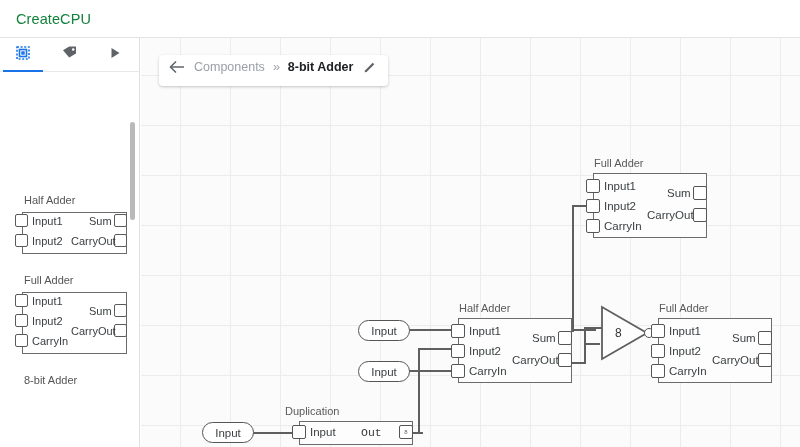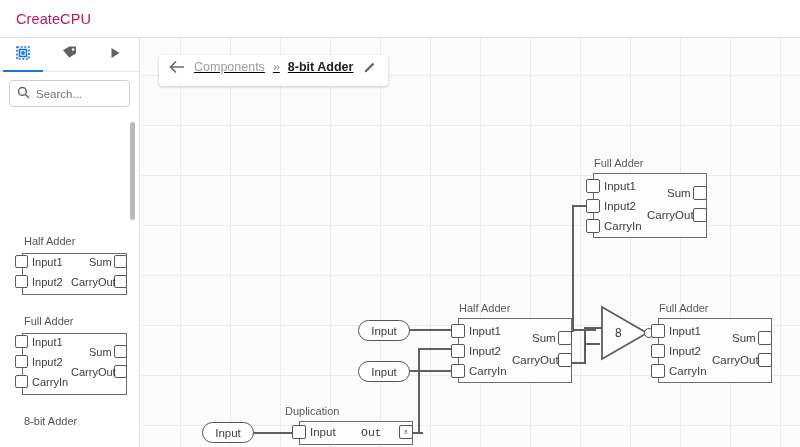--- a/index.html
+++ b/index.html
@@ -11,21 +11,21 @@
   }
   #app { position: relative; width: 800px; height: 447px; }
 
   
   .header {
     position: absolute; left: 0; top: 0; width: 800px; height: 38px;
     background: #ffffff; border-bottom: 1px solid #e4e4e4;
     display: flex; align-items: center;
   }
   .header-title {
-    margin-left: 16px; font-size: 14.5px; color: #be185d; letter-spacing: .1px;
+    margin-left: 16px; font-size: 14.5px; color: #15803d; letter-spacing: .1px;
   }
 
   
   .sidebar {
     position: absolute; left: 0; top: 38px; width: 140px; height: 409px;
     background: #ffffff; border-right: 1px solid #e0e0e0; overflow: hidden;
   }
   .tabs {
     position: relative; height: 34px; display: flex; align-items: center;
     border-bottom: 1px solid #e8e8e8;
@@ -85,21 +85,21 @@
     background-image:
       linear-gradient(to right, #ececec 1px, transparent 1px),
       linear-gradient(to bottom, #ececec 1px, transparent 1px);
     background-size: 50px 50px;
     background-position: -11px -13px;
     overflow: hidden;
   }
   .breadcrumb {
     position: absolute; left: 18px; top: 17px; height: 31px;
     background: #fff; border-radius: 4px; box-shadow: 0 1px 3px rgba(0,0,0,.22);
-    display: flex; align-items: center; padding: 0 11px 7px 10px; gap: 8px; text-decoration: underline;
+    display: flex; align-items: center; padding: 0 11px 7px 10px; gap: 8px;
   }
   .bc-back { cursor: pointer; display: flex; align-items: center; }
   .bc-root { font-size: 12.5px; color: #9aa0a6; cursor: pointer; }
   .bc-sep { font-size: 12.5px; color: #9aa0a6; }
   .bc-current { font-size: 12.5px; color: #202124; font-weight: bold; }
   .bc-edit { cursor: pointer; display: flex; align-items: center; margin-left: 2px; }
 
   
   .node { position: absolute; }
   .node-title {
@@ -165,31 +165,20 @@
       </div>
       <div class="tab">
         <span>
           <svg width="14" height="14" viewBox="0 0 14 14">
             <path d="M3.5 2 L11.5 7 L3.5 12 Z" fill="#5f6368"></path>
           </svg>
         </span>
       </div>
     </div>
 
-    <div class="search-wrap">
-      <div class="search-box">
-        <span>
-          <svg width="13" height="13" viewBox="0 0 13 13">
-            <circle cx="5.4" cy="5.4" r="3.9" fill="none" stroke="#5f6368" stroke-width="1.4"></circle>
-            <line x1="8.4" y1="8.4" x2="12" y2="12" stroke="#5f6368" stroke-width="1.4"></line>
-          </svg>
-        </span>
-        <input class="search-input" type="text" placeholder="Search..." style="">
-      </div>
-    </div>
 
 
     <div class="palette">
 
       <div class="card">
         <div class="card-title" style="top:122px;">Half Adder</div>
         <div class="card-body" style="left:22px; top:140px; width:105px; height:42px;"></div>
         <div class="pin" style="left:15px; top:142px;"></div>
         <div class="pin-label" style="left:32px; top:143px;">Input1</div>
         <div class="pin" style="left:15px; top:162px;"></div>

